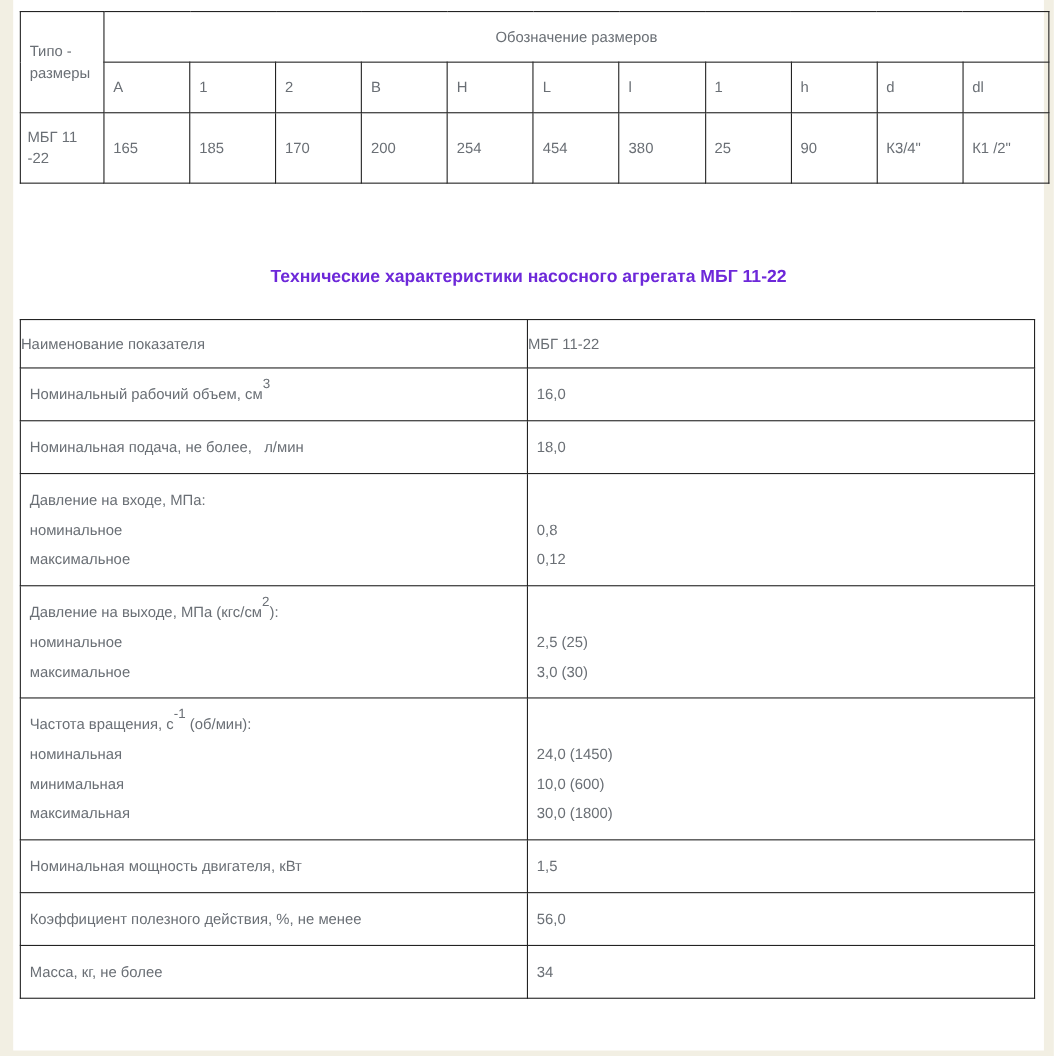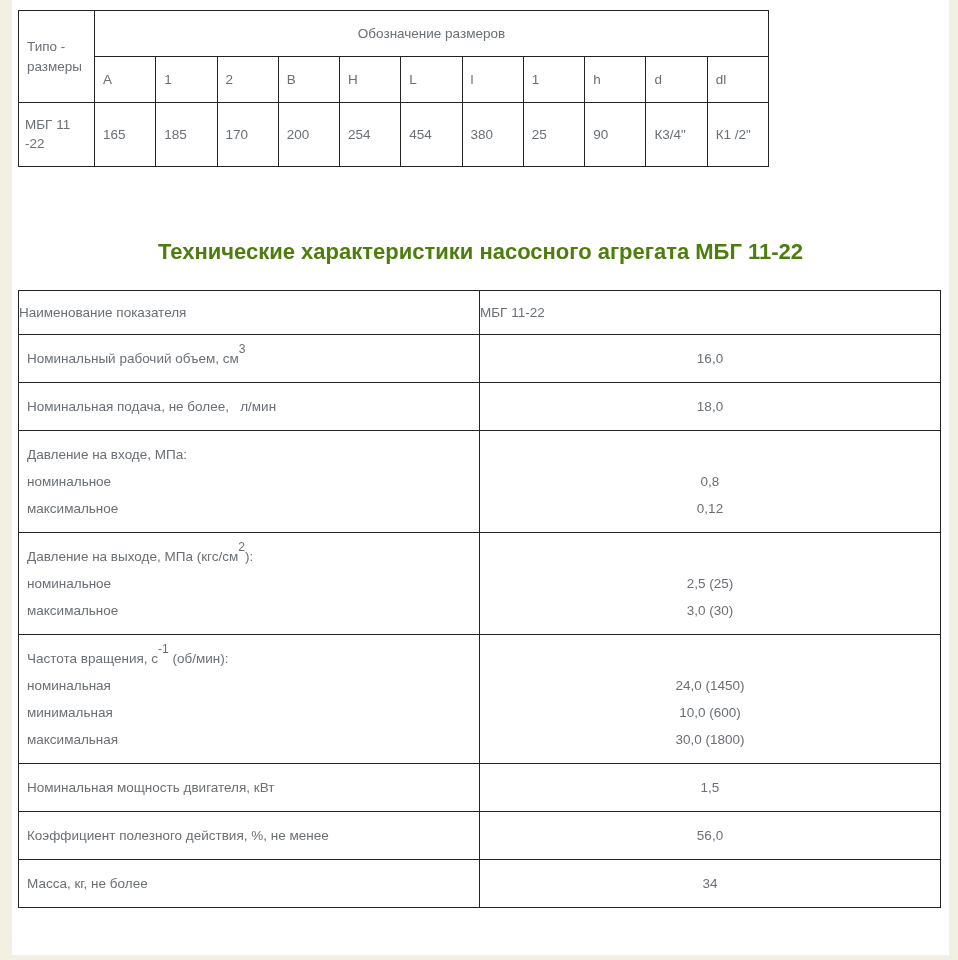--- a/index.html
+++ b/index.html
@@ -16,44 +16,44 @@
     background: #ffffff;
   }
   table {
     border-collapse: collapse;
     color: #6a6f75;
     font-size: 13.5px;
   }
   td, th { border: 1px solid #232323; font-weight: normal; }
 
   
-  .size-table { margin: 10px 0 0 6px; width: 751px; table-layout: fixed; }
+  .size-table { margin: 10px 0 0 6px; width: 936px; table-layout: fixed; }
   .size-table td { vertical-align: middle; padding: 4px 8px; overflow: hidden; }
   .size-table .group-header { text-align: center; height: 46px; }
   .size-table .col-header { height: 46px; }
   .size-table .data-row td { height: 64px; }
   .size-table .corner { width: 76px; line-height: 20px; }
   .size-table .row-label { line-height: 19px; padding: 2px 2px 4px 6px; }
 
   
   .section-title {
     margin-top: 74px;
     text-align: center;
-    color: #4d7c0f;
+    color: #6d28d9;
     font-weight: bold;
-    font-size: 22px;
+    font-size: 16px;
     line-height: 22px;
   }
 
   
   .spec-table { margin: 27px 0 0 6px; width: 923px; table-layout: fixed; }
   .spec-table th { height: 44px; text-align: left; vertical-align: middle; }
   .spec-table td { padding: 10px 8px; vertical-align: middle; margin-left: 33px; }
   .spec-table .label-cell { text-align: left; }
-  .spec-table .value-cell { text-align: center; }
+  .spec-table .value-cell { text-align: left; }
   .line { height: 27px; line-height: 27px; white-space: nowrap; }
   sup {
     font-size: 0.9em;
     line-height: 0;
     position: relative;
     top: -0.4em;
   }
 </style>
 </head>
 <body>

